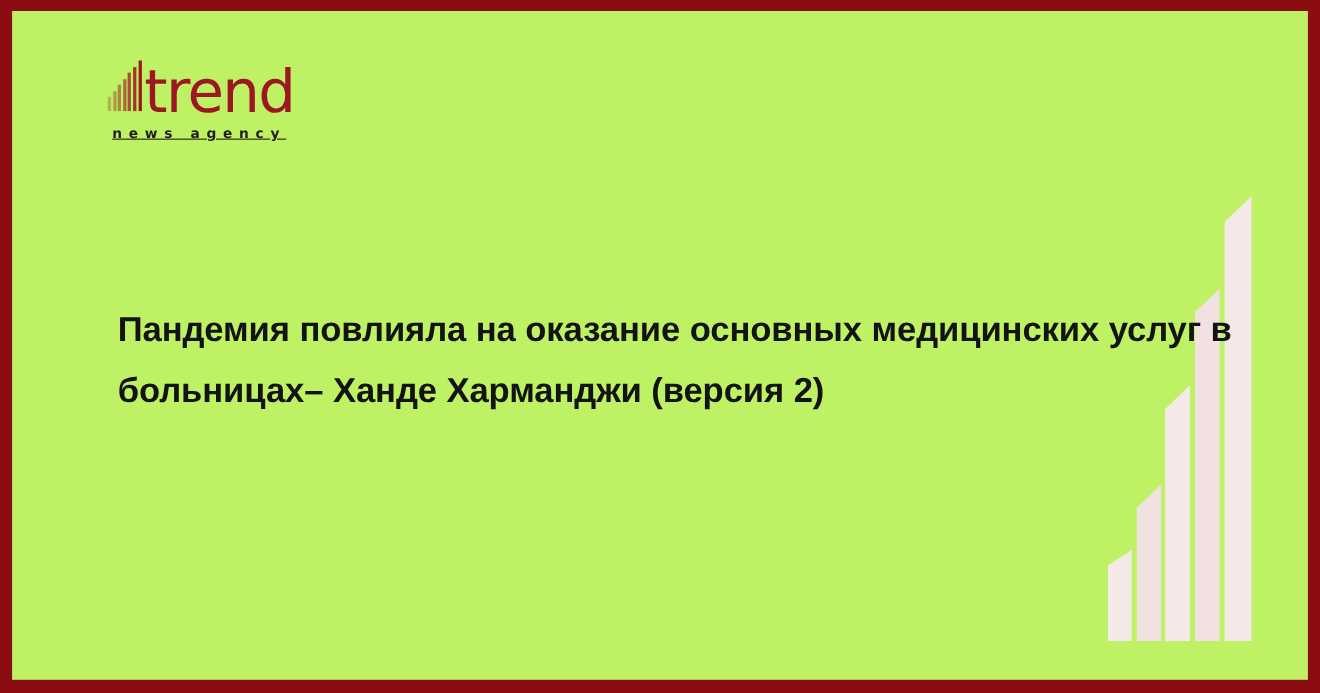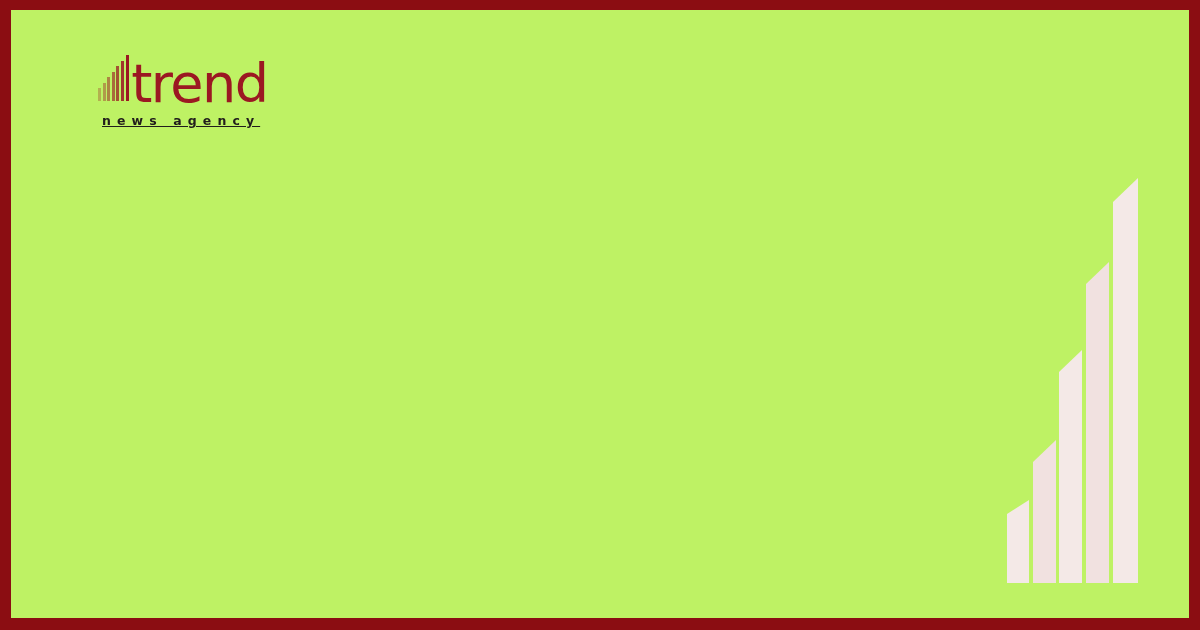--- a/index.html
+++ b/index.html
@@ -130,15 +130,16 @@
             <div class="lb" style="height: 64%; opacity: 0.62;"></div>
             <div class="lb" style="height: 76%; opacity: 0.74;"></div>
             <div class="lb" style="height: 88%; opacity: 0.86;"></div>
             <div class="lb" style="height: 100%; opacity: 1;"></div>
           </div>
         <div id="logo-word">trend</div>
       </div>
       <div id="logo-sub">news agency</div>
     </div>
 
+    <h1 id="headline">Пандемия повлияла на оказание основных медицинских услуг в больницах– Ханде Харманджи (версия 2)</h1>
 
   </div>
 </div>
 
 </body></html>

